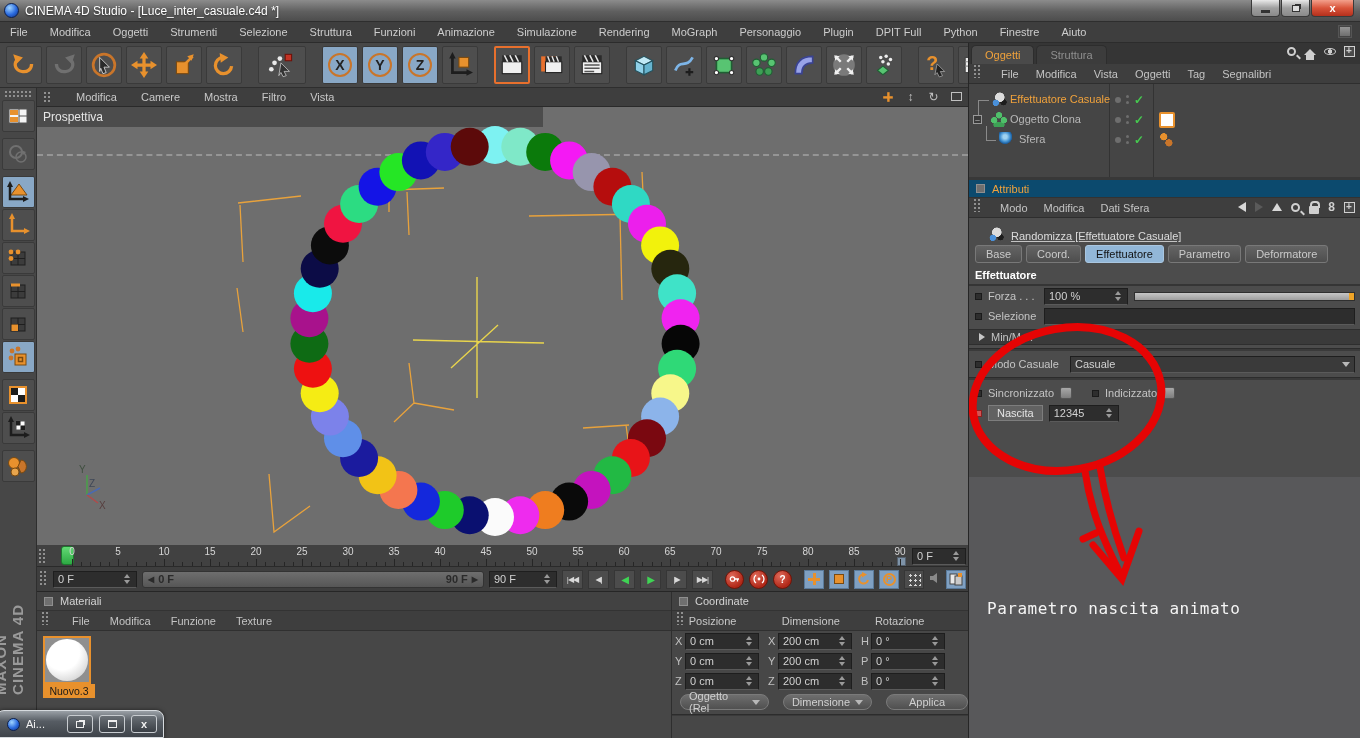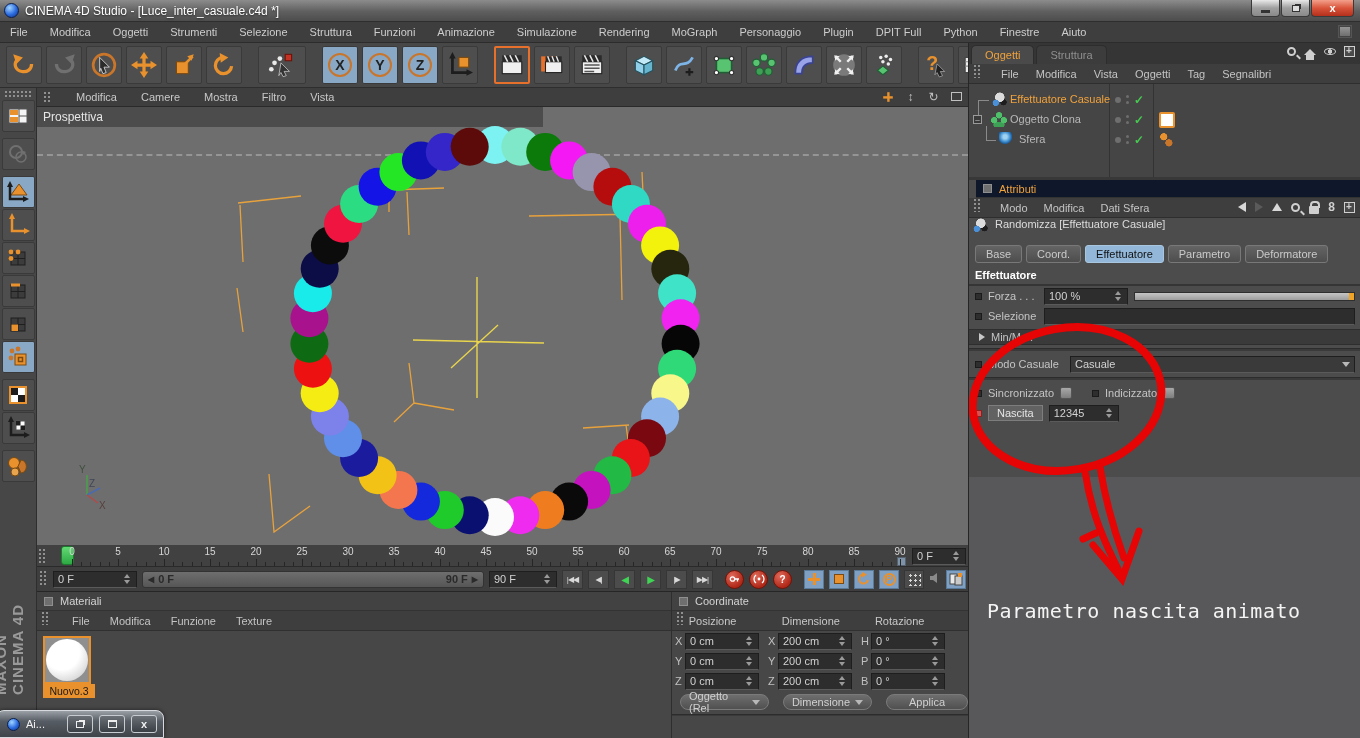--- a/index.html
+++ b/index.html
@@ -167,22 +167,22 @@
   .ti-sphere { background:radial-gradient(circle at 38% 32%, #9fd2f0 0 2px, #3f8fd0 5px, #1c5a96 7px, transparent 7.4px); }
   .om-dot { position:absolute; width:6px; height:6px; border-radius:50%; background:#6e6e6e; top:7px; }
   .om-mini { position:absolute; width:3px; height:3px; border-radius:50%; background:#6e6e6e; }
   .om-check { position:absolute; color:#45c94f; font-weight:bold; font-size:12px; top:3px; }
   .tag-material-white { position:absolute; width:16px; height:16px; top:2px; background:#fff;
     border:2px solid #e8912d; border-radius:2px; }
   .tag-orange-dots { position:absolute; width:16px; height:16px; top:2px; background:
       radial-gradient(circle at 30% 30%, #e8912d 0 3.4px, transparent 3.8px),
       radial-gradient(circle at 62% 68%, #c9752a 0 3.4px, transparent 3.8px); }
 
-  #attr-header { height:18px; background:#0f172a; display:flex; align-items:center; gap:7px;
-    padding-left:7px; border-bottom:1px solid #333;margin-left:7px; }
+  #attr-header { height:18px; background:#0c4a6e; display:flex; align-items:center; gap:7px;
+    padding-left:7px; border-bottom:1px solid #333; }
   #attr-header .t { color:#f0a23c; }
   #attr-menu { height:20px; background:#3e3e3e; display:flex; align-items:center; gap:16px;
     padding-left:2px; border-bottom:1px solid #2e2e2e; position:relative; }
   #attr-menu .grip { height:14px; margin:0 2px; }
   #attr-iconbar { position:absolute; right:5px; top:2px; display:flex; gap:9px; align-items:center; }
   .tri-l { width:0; height:0; border-top:5px solid transparent; border-bottom:5px solid transparent; border-right:8px solid #d8d8d8; }
   .tri-r { width:0; height:0; border-top:5px solid transparent; border-bottom:5px solid transparent; border-left:8px solid #5a5a5a; }
   .tri-u { width:0; height:0; border-left:5px solid transparent; border-right:5px solid transparent; border-bottom:8px solid #d8d8d8; }
   .mini-search { position:relative; width:9px; height:9px; border:2px solid #cfcfcf; border-radius:50%; }
   .mini-search::after { content:""; position:absolute; left:7px; top:7px; width:5px; height:2px; background:#cfcfcf; transform:rotate(45deg); }
@@ -191,21 +191,21 @@
     border:2px solid #cfcfcf; border-bottom:none; border-radius:4px 4px 0 0; }
   .mini-8 { color:#cfcfcf; font-size:12px; font-weight:bold; }
   .mini-plusbox { position:relative; width:11px; height:11px; border:1px solid #cfcfcf; background:#4a4a4a; }
   .mini-plusbox::before { content:"+"; position:absolute; left:1px; top:-2px; color:#cfcfcf; font-size:10px; font-weight:bold; }
   .mini-home { width:0; height:0; border-left:6px solid transparent; border-right:6px solid transparent;
     border-bottom:6px solid #cfcfcf; position:relative; }
   .mini-home::after { content:""; position:absolute; left:-4px; top:6px; width:8px; height:5px; background:#cfcfcf; }
   .mini-eye { width:12px; height:7px; border:1.5px solid #cfcfcf; border-radius:50%;
     background:radial-gradient(circle,#cfcfcf 0 2px,transparent 2.4px); }
 
-  #attr-objrow { height:24px; display:flex; align-items:flex-start; gap:7px; padding-left:3px; background:#4c4c4c; }
+  #attr-objrow { height:24px; display:flex; align-items:flex-end; gap:7px; padding-left:19px; background:#4c4c4c;text-decoration:underline; }
   #attr-objrow .t { color:#dcdcdc; }
   .ti2 { width:16px; height:15px; display:inline-block; }
   #attr-tabs { padding:2px 4px 1px; }
   .atab { display:inline-block; padding:2px 10px; margin:1px 2px; text-align:center;
     background:linear-gradient(#646464,#4e4e4e); border:1px solid #787878; border-radius:3px; color:#cacaca; }
   .atab.active { background:#92b7d8; color:#111; border-color:#a9c6e0; }
   #attr-section { color:#fff; font-weight:bold; padding:4px 6px 3px; border-bottom:2px solid #353535; }
   .arow { display:flex; align-items:center; height:20px; padding-left:6px; gap:6px; position:relative; }
   .kdot { width:7px; height:7px; background:#2e2e2e; border:1px solid #1b1b1b; flex:none; }
   .kdot.red { background:#d25454; border-color:#8a2020; }
@@ -216,21 +216,21 @@
     display:flex; align-items:center; gap:6px; padding-left:10px; margin-top:3px; }
   .tri-r-sm { width:0; height:0; border-top:4px solid transparent; border-bottom:4px solid transparent; border-left:6px solid #c8c8c8; }
   .group-sep { height:3px; background:#3a3a3a; border-top:1px solid #2c2c2c; margin:3px 0; }
   .chk { width:12px; height:12px; border-radius:2px; background:linear-gradient(#a8a8a8,#7e7e7e);
     border:1px solid #555; flex:none; }
   .nascita-label { background:#626262; border:1px solid #7d7d7d; padding:1px 8px; color:#e4e4e4; }
   #attr-empty { position:absolute; left:0; top:434px; width:392px; height:261px; background:#58585a; }
 
   #annotation-svg { position:absolute; left:0; top:0; pointer-events:none; }
   #annotation-text { position:absolute; left:18px; top:556px; font-family:"DejaVu Sans Mono",monospace;
-    font-size:20px; color:#f4f4f4; letter-spacing:0.5px; white-space:nowrap; }
+    font-size:16px; color:#f4f4f4; letter-spacing:0.5px; white-space:nowrap; }
 
   
   #watermark-clip { left:0; top:596px; width:37px; height:120px; overflow:hidden; }
   #watermark { position:absolute; left:-8px; top:8px; writing-mode:vertical-rl; transform:rotate(180deg);
     font-weight:bold; font-size:15px; color:#9a9a9a; line-height:17px; letter-spacing:1px; }
   #floatwin { left:-4px; top:710px; width:168px; height:28px;
     background:linear-gradient(#9aa0a6,#565c63 40%,#3f444a); border:1px solid #d6dade;
     border-radius:8px 8px 0 0; display:flex; align-items:center; gap:6px; padding:0 6px 0 10px;
     box-shadow:0 0 4px #00000088; }
   #floatwin .lbl { color:#f2f2f2; flex:1; }

